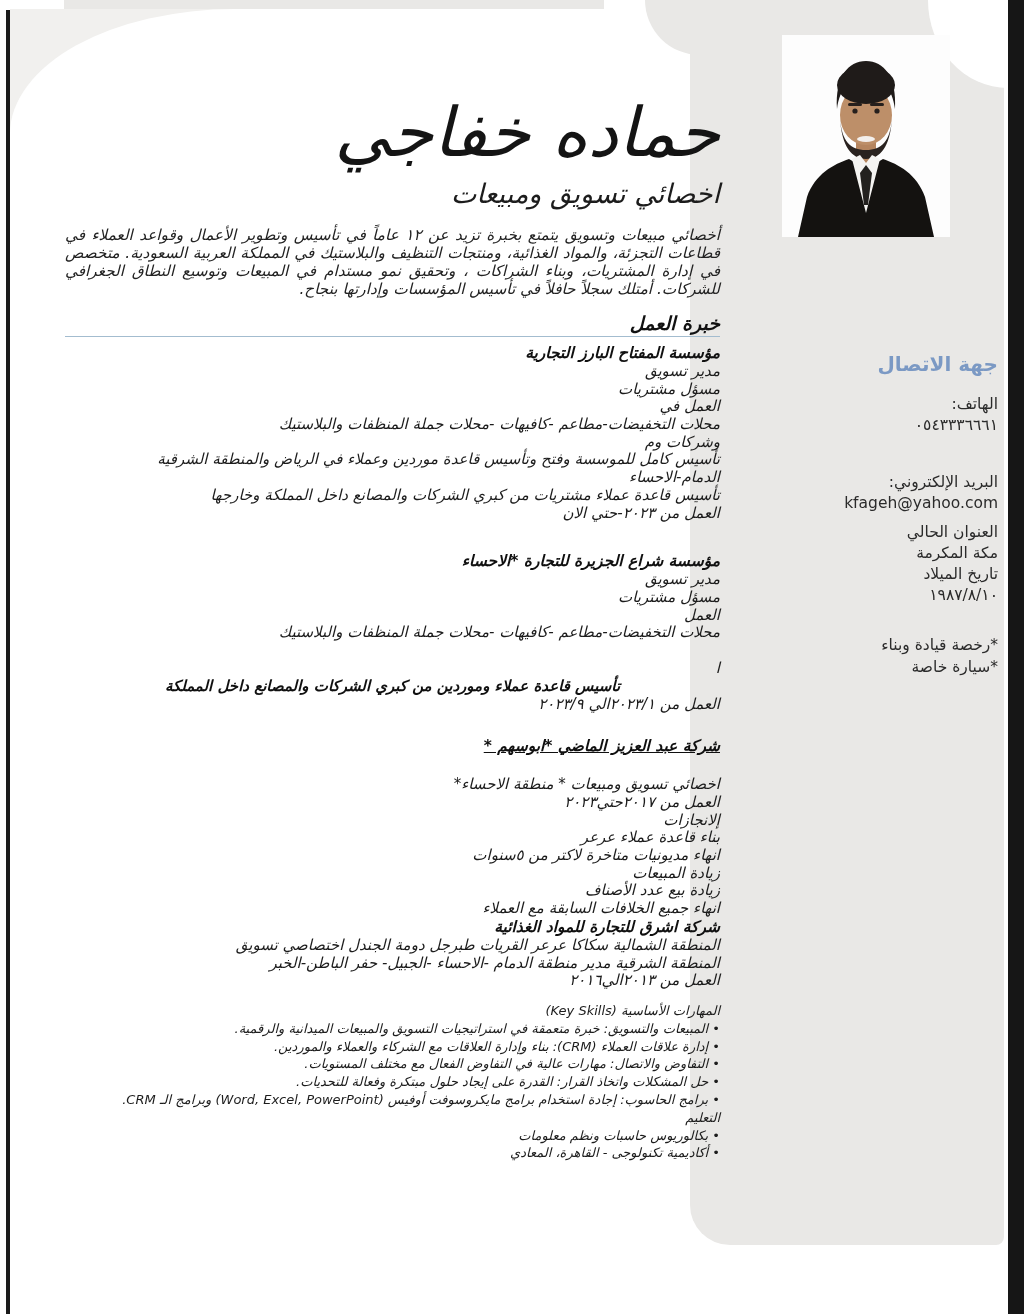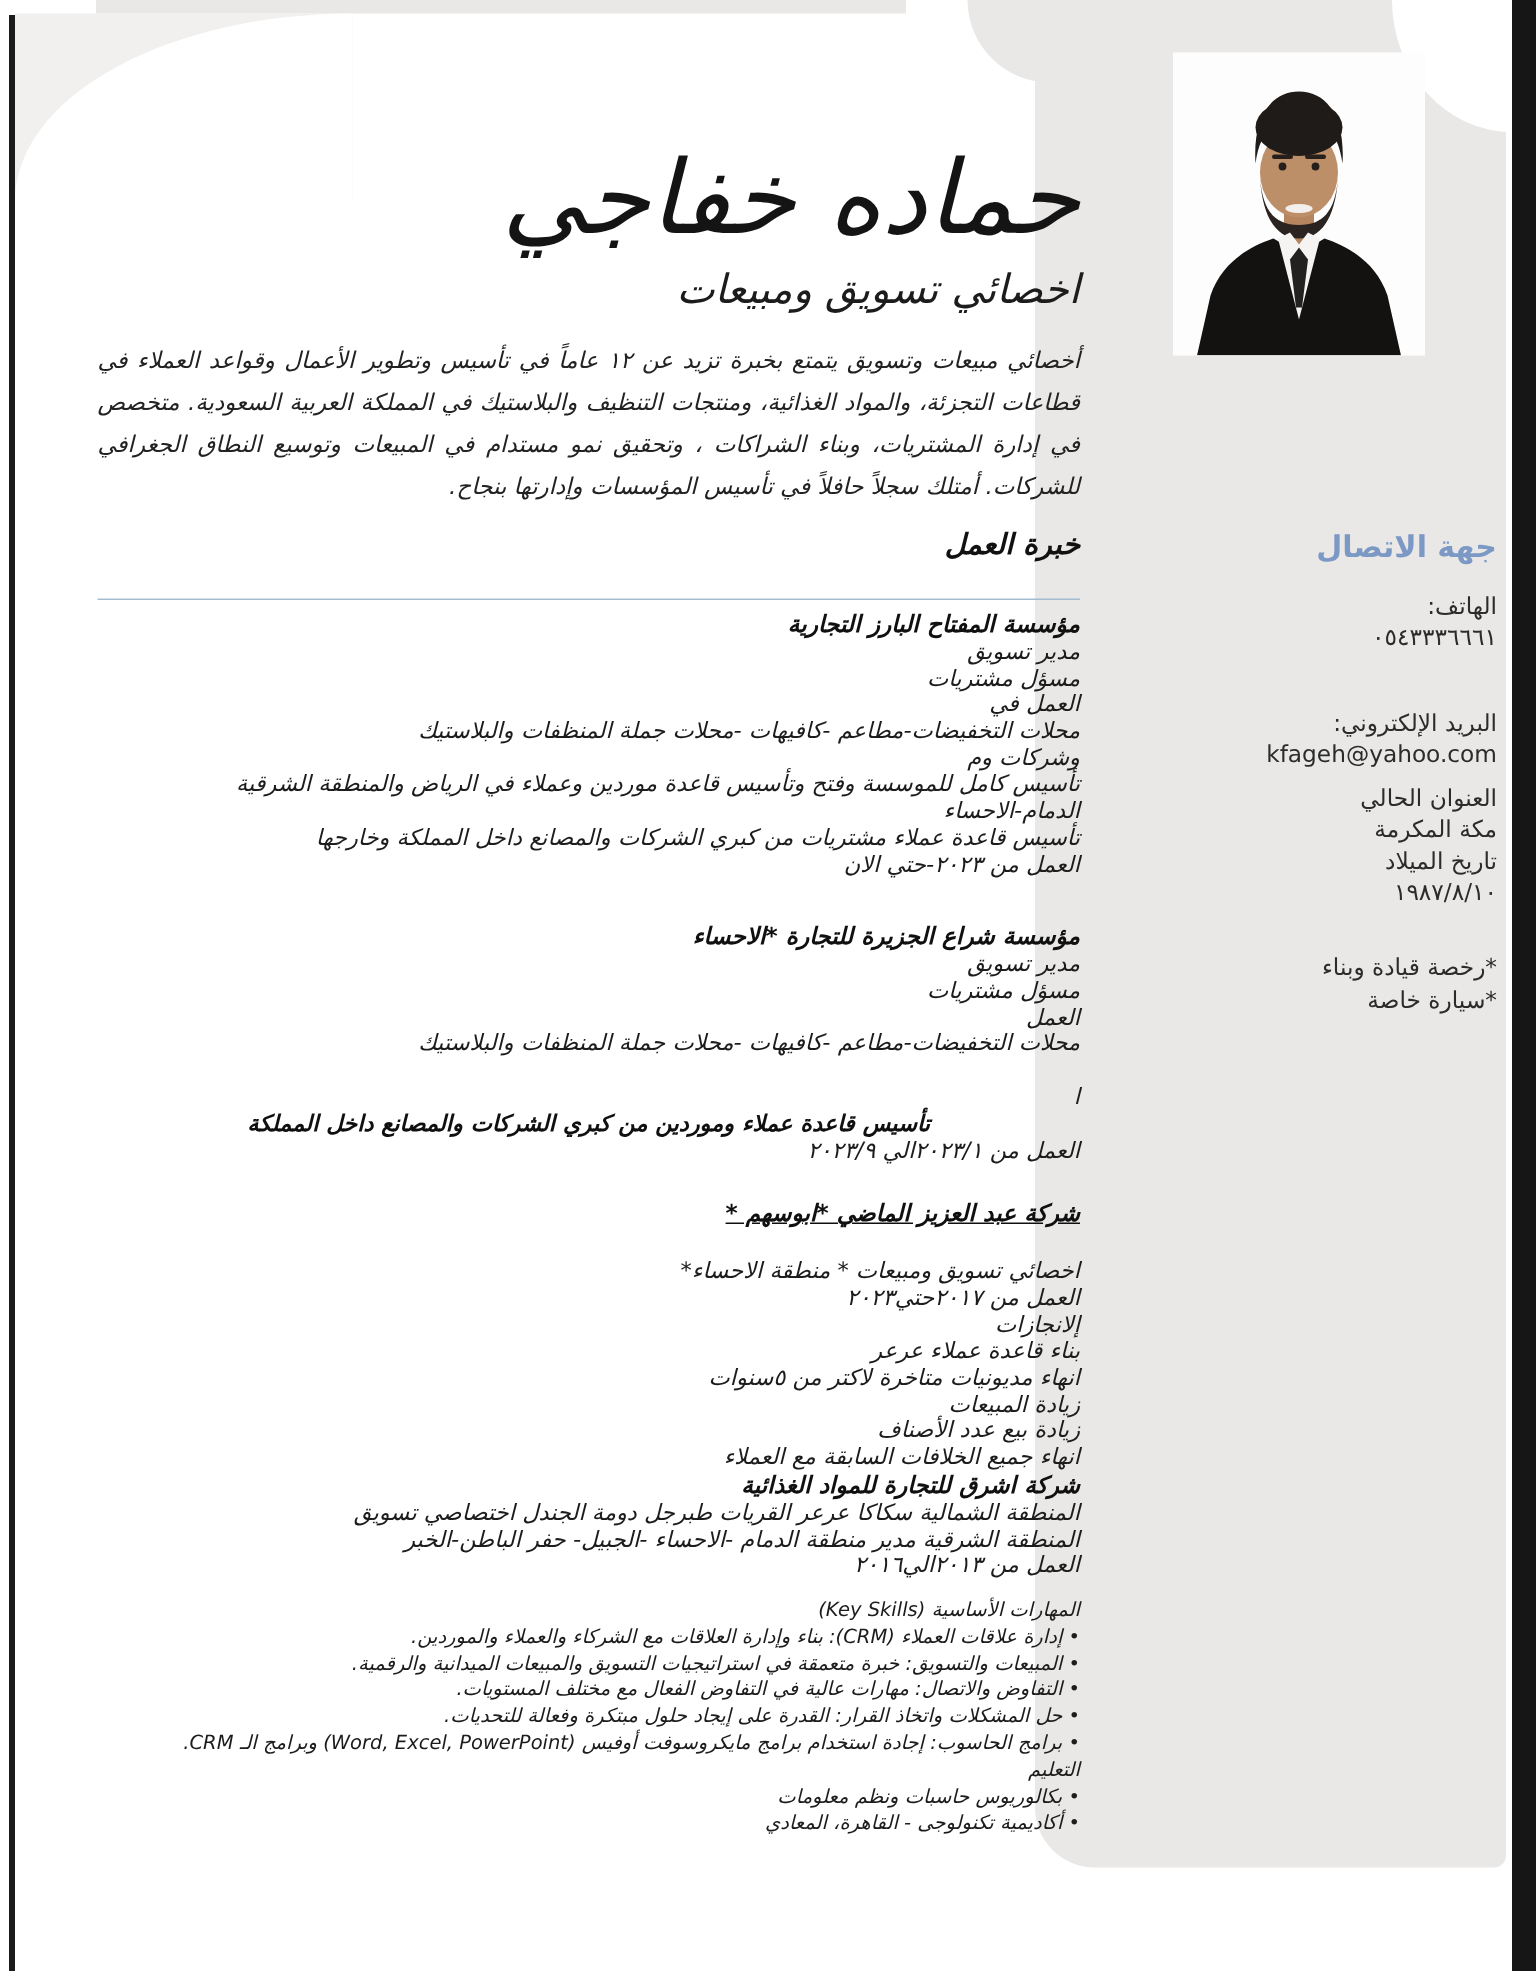--- a/index.html
+++ b/index.html
@@ -25,24 +25,24 @@
   .contact-value{font-size:15.5px;line-height:21px;}
   .gap-lg{height:36px;}
   .gap-md{height:8px;}
   .gap-notes{height:28px;}
   .contact-note{font-size:15.5px;line-height:22px;}
 
   
   .main-col{position:absolute;left:65px;top:0;width:655px;direction:rtl;text-align:right;color:#1f1f1f;font-style:italic;}
   .person-name{margin-top:92px;font-size:68px;line-height:1.22;font-weight:normal;color:#141414;}
   .person-title{font-size:27px;line-height:34px;margin-top:2px;color:#1c1c1c;}
-  .summary{margin-top:15px;font-size:15.3px;line-height:28px;text-align:justify;color:#222222;}
+  .summary{margin-top:15px;font-size:15.3px;line-height:18px;text-align:justify;color:#222222;}
 
   .section-heading{margin-top:14px;font-size:19px;font-weight:bold;color:#111111;
-    padding-bottom:25px;border-bottom:1.5px solid #a3bccf;}
+    padding-bottom:2px;border-bottom:1.5px solid #a3bccf;}
   .skills-heading{margin-top:26px;}
 
   .exp-entries{margin-top:7px;}
   .exp-entry{font-size:15px;line-height:17.7px;color:#1c1c1c;}
   .entry-title{font-weight:bold;font-size:15.5px;line-height:19px;color:#101010;}
   .entry-title.underline{text-decoration:underline;}
   .entry-line.bold{font-weight:bold;color:#101010;text-align:center;}
   .e1{margin-top:0;}
   .e2{margin-top:30px;}
   .e3{margin-top:18px;}
@@ -152,22 +152,22 @@
           <div class="entry-title">شركة اشرق للتجارة للمواد الغذائية</div>
           <div class="entry-line">المنطقة الشمالية  سكاكا عرعر القريات طبرجل دومة الجندل اختصاصي تسويق</div>
           <div class="entry-line">المنطقة الشرقية مدير منطقة الدمام -الاحساء -الجبيل- حفر الباطن-الخبر</div>
           <div class="entry-line">العمل من ٢٠١٣الي٢٠١٦</div>
         </div>
       </div>
 
     <div class="skills-body">
       <div class="skill-line">المهارات الأساسية (Key Skills)</div>
       <div id="skills-bullets">
+          <div class="skill-line">• المبيعات والتسويق: خبرة متعمقة في استراتيجيات التسويق والمبيعات الميدانية والرقمية.</div>
           <div class="skill-line">• إدارة علاقات العملاء (CRM): بناء وإدارة العلاقات مع الشركاء والعملاء والموردين.</div>
-          <div class="skill-line">• المبيعات والتسويق: خبرة متعمقة في استراتيجيات التسويق والمبيعات الميدانية والرقمية.</div>
           <div class="skill-line">• التفاوض والاتصال: مهارات عالية في التفاوض الفعال مع مختلف  المستويات.</div>
           <div class="skill-line">• حل المشكلات واتخاذ القرار: القدرة على إيجاد حلول مبتكرة وفعالة للتحديات.</div>
           <div class="skill-line">• برامج الحاسوب: إجادة استخدام برامج مايكروسوفت أوفيس (Word, Excel, PowerPoint) وبرامج الـ CRM.</div>
         </div>
       <div class="skill-line">التعليم</div>
       <div id="education-items">
           <div class="skill-line">• بكالوريوس  حاسبات ونظم معلومات</div>
           <div class="skill-line">• أكاديمية تكنولوجى - القاهرة، المعادي</div>
         </div>
     </div>

